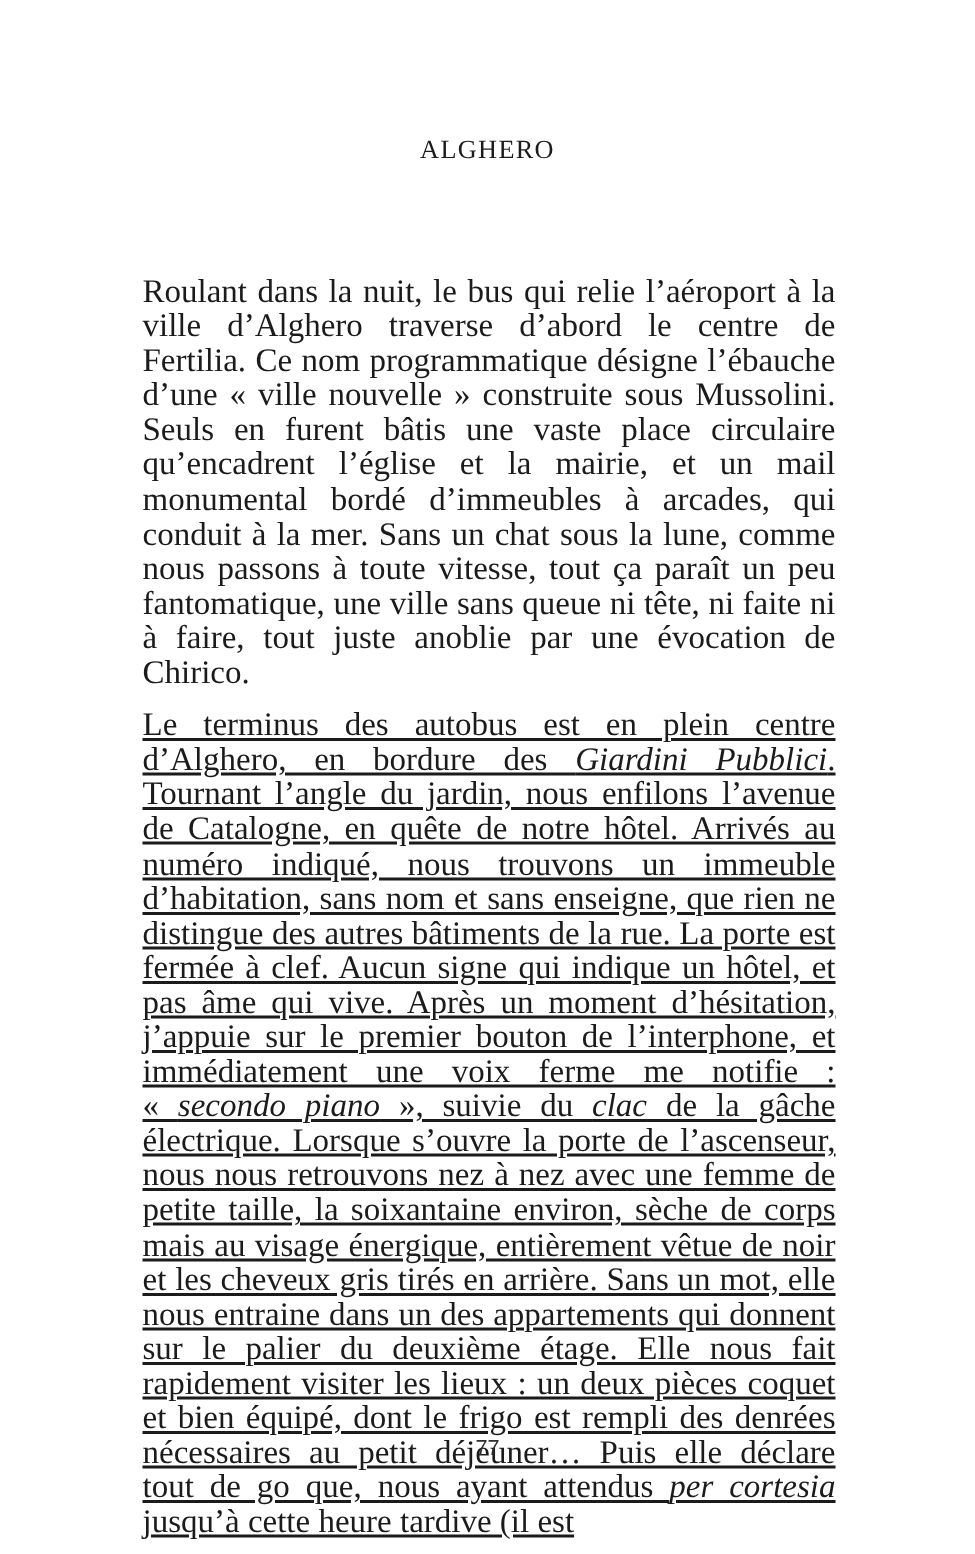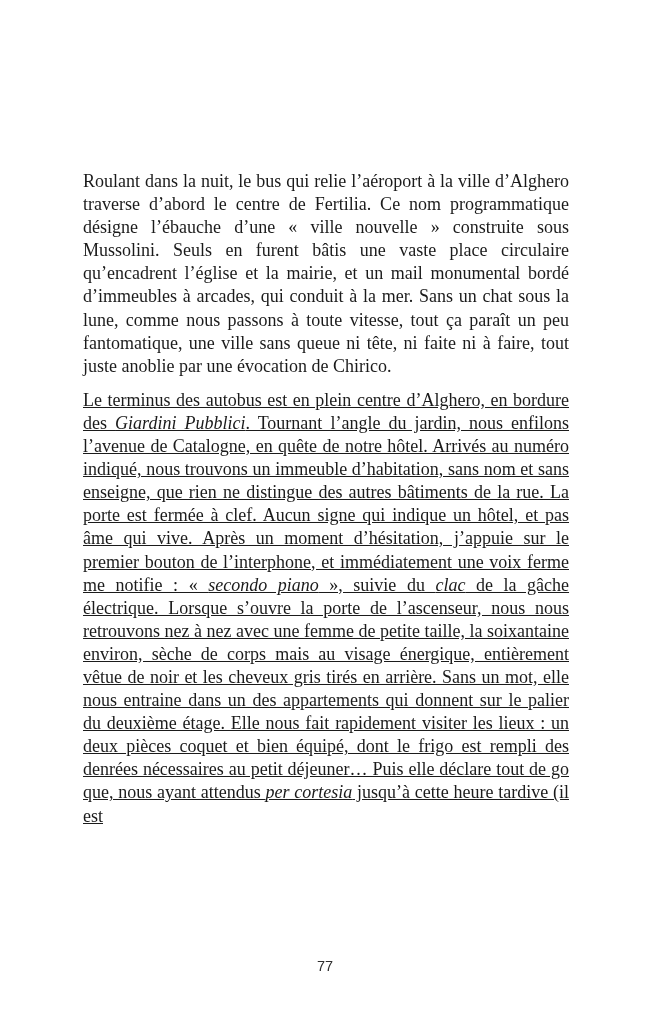--- a/index.html
+++ b/index.html
@@ -44,22 +44,22 @@
 
   
   .text-column {
     position: absolute;
     top: 170px;
     left: 83px;
     width: 486px;
   }
 
   .body-paragraph {
-    margin: 0;
-    font-size: 18px;
+    margin: 12px;
+    font-size: 22px;
     line-height: 23.1px;
     text-align: justify;
     text-justify: inter-word;
     hyphens: none;
     color: #1b1b1b;
   }
 
   .body-paragraph + .body-paragraph {
     margin-top: 11px;
     text-decoration: underline;
@@ -81,20 +81,21 @@
     font-size: 14.5px;
     color: #2e2e2e;
     margin: 0;
   }
 </style>
 </head>
 <body style="background: rgb(255, 255, 255); color: rgb(27, 27, 27);">
 
 <div class="page">
 
+  <h1 class="chapter-title">ALGHERO</h1>
 
   <div class="text-column">
     <p class="body-paragraph">Roulant dans la nuit, le bus qui relie l’aéroport à la ville d’Alghero traverse d’abord le centre de Fertilia. Ce nom programmatique désigne l’ébauche d’une «&nbsp;ville nouvelle&nbsp;» construite sous Mussolini. Seuls en furent bâtis une vaste place circulaire qu’encadrent l’église et la mairie, et un mail monumental bordé d’immeubles à arcades, qui conduit à la mer. Sans un chat sous la lune, comme nous passons à toute vitesse, tout ça paraît un peu fantomatique, une ville sans queue ni tête, ni faite ni à faire, tout juste anoblie par une évocation de Chirico.</p>
     <p class="body-paragraph">Le terminus des autobus est en plein centre d’Alghero, en bordure des <i>Giardini Pubblici</i>. Tournant l’angle du jardin, nous enfilons l’avenue de Catalogne, en quête de notre hôtel. Arrivés au numéro indiqué, nous trouvons un immeuble d’habitation, sans nom et sans enseigne, que rien ne distingue des autres bâtiments de la rue. La porte est fermée à clef. Aucun signe qui indique un hôtel, et pas âme qui vive. Après un moment d’hésitation, j’appuie sur le premier bouton de l’interphone, et immédiatement une voix ferme me notifie&nbsp;: «&nbsp;<i>secondo piano</i>&nbsp;», suivie du <i>clac</i> de la gâche électrique. Lorsque s’ouvre la porte de l’ascenseur, nous nous retrouvons nez à nez avec une femme de petite taille, la soixantaine environ, sèche de corps mais au visage énergique, entièrement vêtue de noir et les cheveux gris tirés en arrière. Sans un mot, elle nous entraine dans un des appartements qui donnent sur le palier du deuxième étage. Elle nous fait rapidement visiter les lieux&nbsp;: un deux pièces coquet et bien équipé, dont le frigo est rempli des denrées nécessaires au petit déjeuner… Puis elle déclare tout de go que, nous ayant attendus <i>per cortesia</i> jusqu’à cette heure tardive (il est</p>
   </div>
 
   <div class="folio">77</div>
 
 </div>
 

